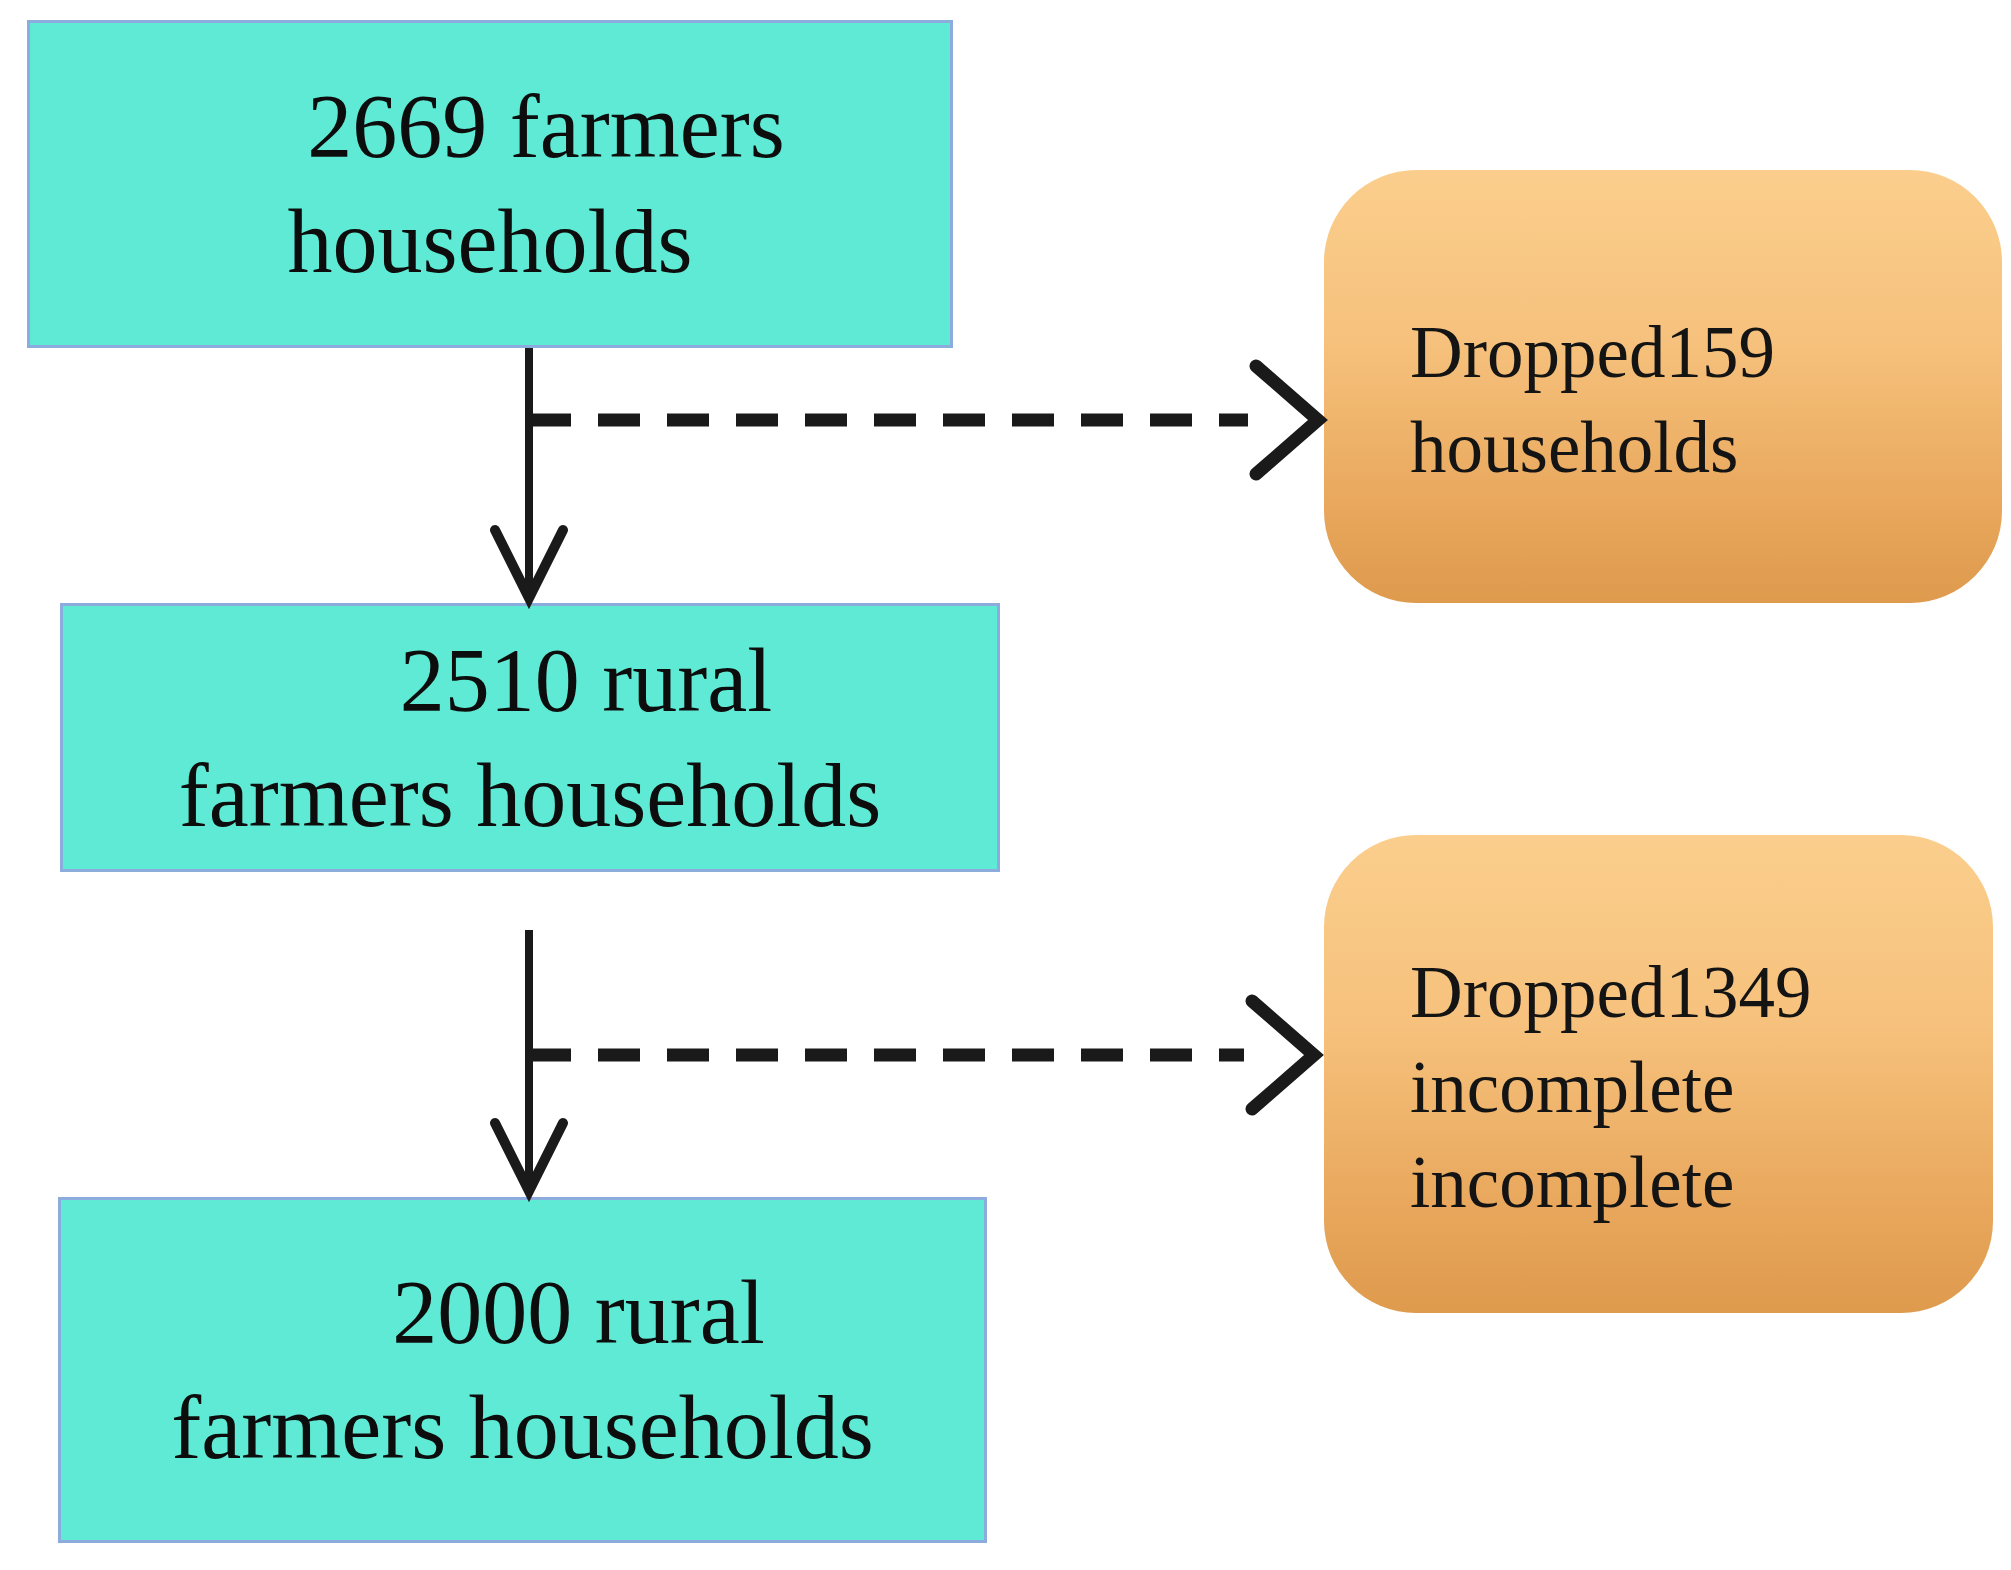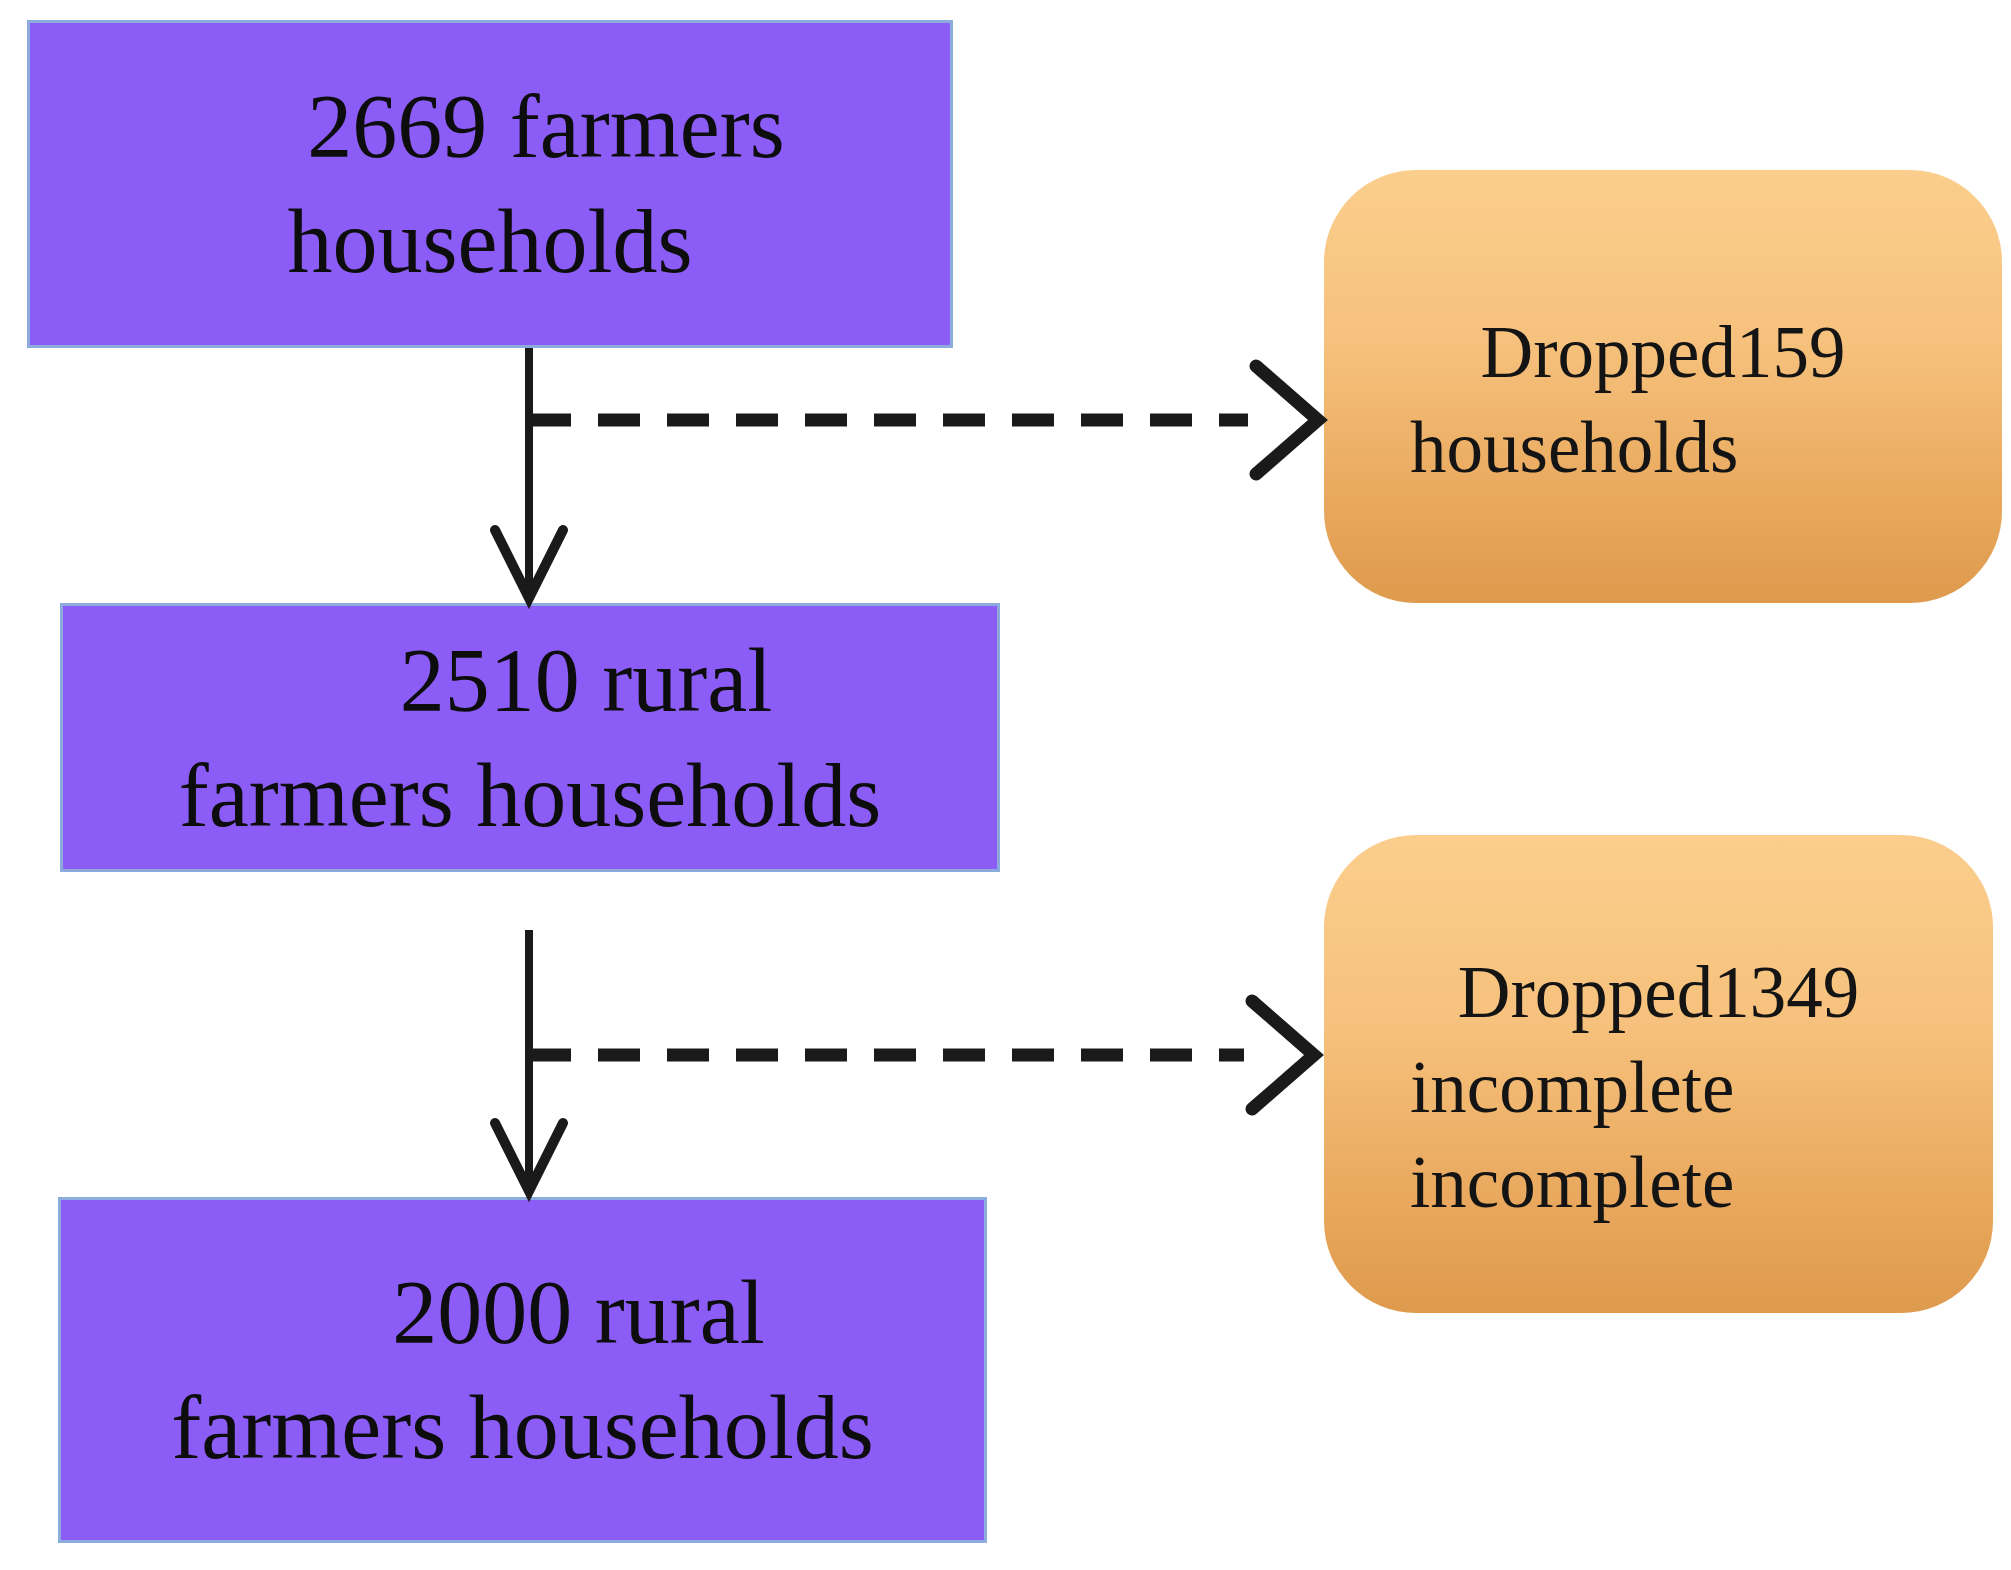--- a/index.html
+++ b/index.html
@@ -14,21 +14,21 @@
     background: #ffffff;
     font-family: "Liberation Serif", "DejaVu Serif", serif;
     color: #0f0f0f;
     overflow: hidden;
   }
 
   
   .pbox {
     position: absolute;
     box-sizing: border-box;
-    background: #8b5cf6;
+    background: #5eead4;
     border: 3px solid #8BACDC;
     display: flex;
     flex-direction: column;
     justify-content: center;
     align-items: center;
     font-size: 90px;
     line-height: 115px;
     color: #0d0d0d;
   }
   .pbox .pline { white-space: nowrap; }
@@ -50,21 +50,21 @@
     font-size: 73px;
     line-height: 95px;
     color: #141414;
     padding: 40px 86px 14px 86px;
   }
   .dbox.orange1 { left: 1324px; top: 170px; width: 678px; height: 433px; }
   .dbox.orange2 { left: 1324px; top: 835px; width: 669px; height: 478px; }
   .dline { white-space: nowrap; text-align: left; }
   .dline.split {
     display: flex;
-    justify-content: center;
+    justify-content: flex-start;
     white-space: normal;
   }
 
   
   svg.overlay {
     position: absolute;
     left: 0;
     top: 0;
     width: 2011px;
     height: 1570px;

